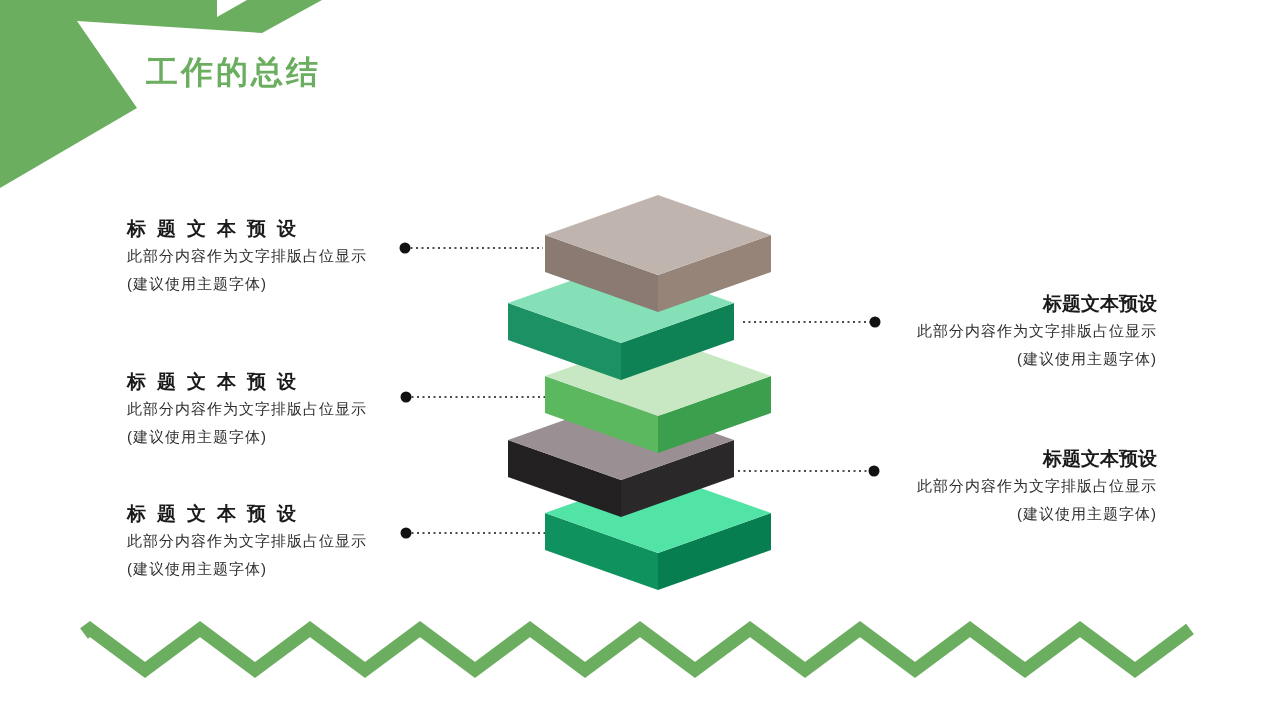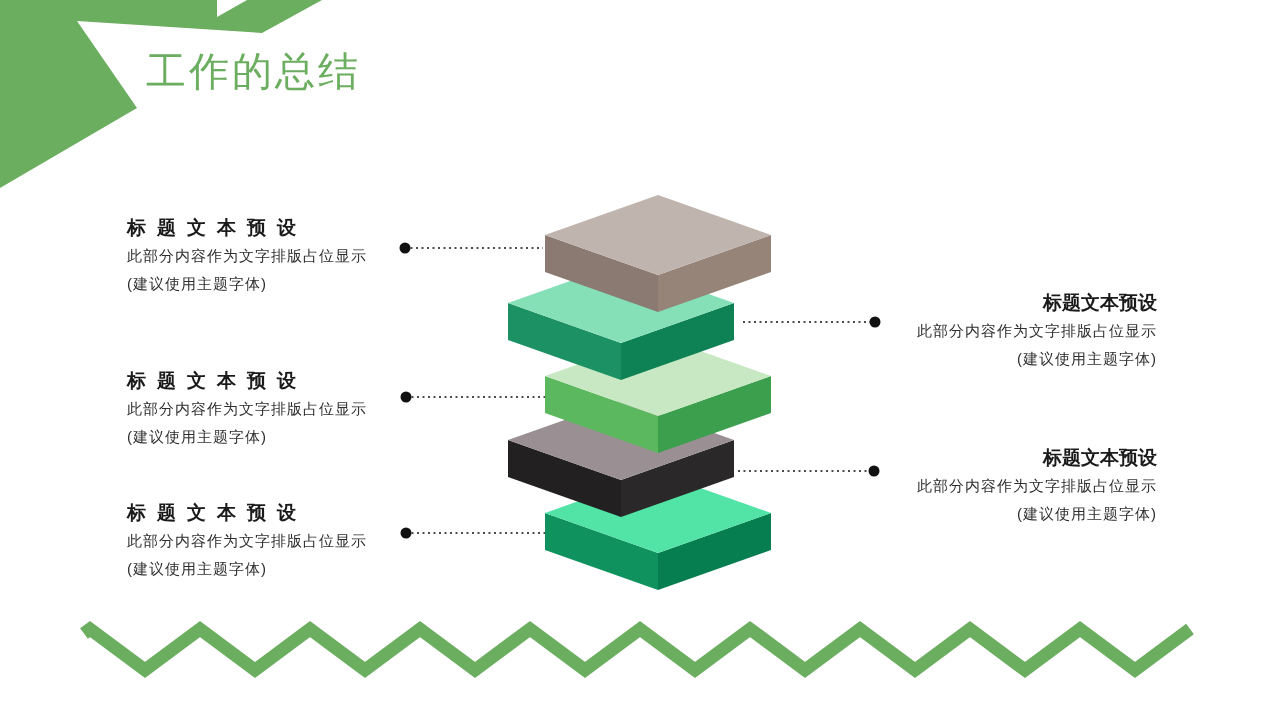--- a/index.html
+++ b/index.html
@@ -2,29 +2,28 @@
 <html><head>
 <meta charset="utf-8">
 <style>
   html,body{margin:0;padding:0;background:#e8e8e8;}
   .slide{
     position:relative;width:1280px;height:720px;background:#ffffff;
     overflow:hidden;font-family:"Liberation Sans","DejaVu Sans",sans-serif;
   }
   .deco-svg{position:absolute;left:0;top:0;width:1280px;height:720px;pointer-events:none;}
   .slide-title{
-    position:absolute;left:146px;top:44px;
-    font-size:40px;font-weight:normal;letter-spacing:3px;
+    position:absolute;left:146px;top:51px;
+    font-size:32px;font-weight:bold;letter-spacing:3px;
     color:var(--accent,#6CAE5F);white-space:nowrap;
   }
   .callout{position:absolute;white-space:nowrap;}
   .callout .bt{
     font-size:19px;font-weight:bold;color:var(--ink,#1a1a1a);
     line-height:22px;
-    font-family:Liberation Mono, monospace;
   }
   .callout.left-side .bt{letter-spacing:11px;}
   .callout .bb{
     margin-top:2px;font-size:15px;letter-spacing:1px;
     line-height:28px;color:var(--body,#2e2e2e);
   }
   .callout.right-side{text-align:right;}
   .cl1{left:127px;top:218px;}
   .cl2{left:127px;top:371px;}
   .cl3{left:127px;top:503px;}

